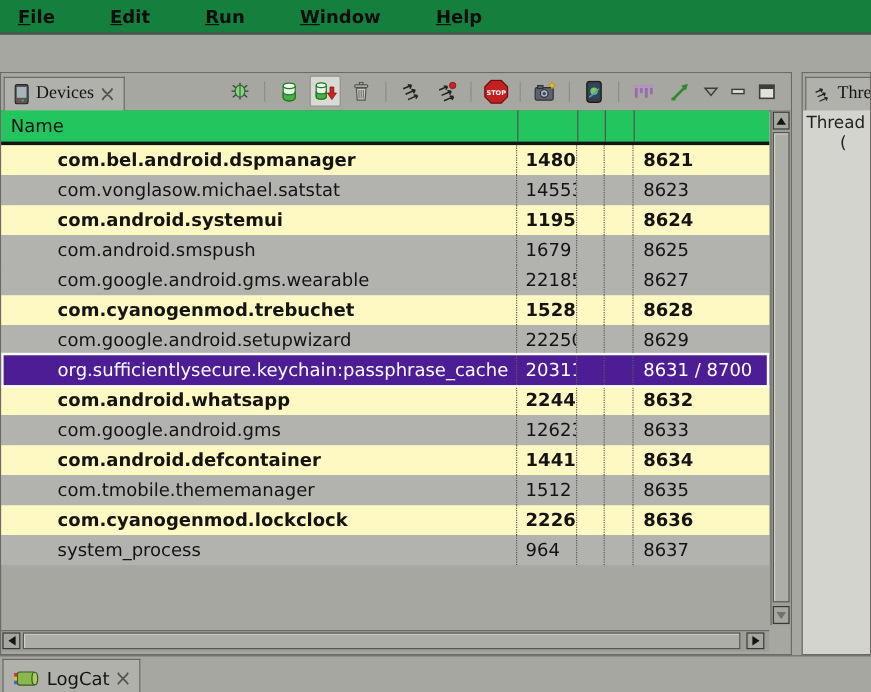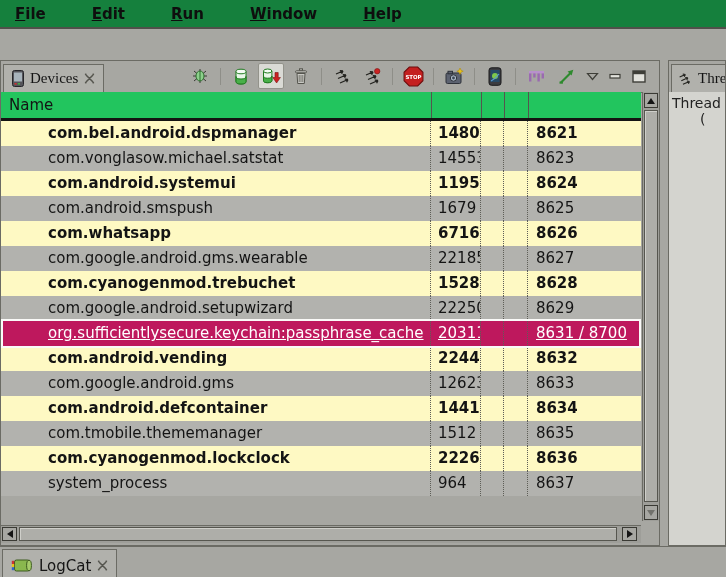--- a/index.html
+++ b/index.html
@@ -27,21 +27,21 @@
   .icon-btn.pressed{background:#dadad5;border:1px solid #93938b;}
   .tsep{width:1px;height:17px;background:#8e8e88;margin:0 3px;}
   
   .table-header{position:absolute;top:31px;left:0;width:640px;height:29px;background:#22c55e;
                 border-bottom:3px solid #141412;box-sizing:border-box;font-size:15px;}
   .table-header .hname{position:absolute;left:8px;top:4px;}
   .hsep{position:absolute;top:0;bottom:0;width:1px;background:#55554e;}
   .rows{position:absolute;top:60px;left:0;width:640px;}
   .row{display:flex;height:25px;line-height:25px;font-size:15px;position:relative;cursor:default;}
   .row.even{background:#fef9c3;font-weight:bold;} .row.odd{background:#b2b2ae;}
-  .row.selected{background:#be185d;color:#ffffff;z-index:2;text-decoration:underline;}
+  .row.selected{background:#4c1d95;color:#ffffff;z-index:2;}
   .row.selected::after{content:"";position:absolute;left:0;right:0;top:-2px;bottom:-2px;
                        border:2px solid #fafaf8;pointer-events:none;}
   .cell{box-sizing:border-box;overflow:hidden;white-space:nowrap;}
   .c-name{width:430px;padding-left:47px;border-right:1px dotted #5e5e57;}
   .c-pid{width:50px;padding-left:7px;border-right:1px dotted #5e5e57;}
   .c-e1{width:23px;border-right:1px dotted #5e5e57;}
   .c-e2{width:24px;border-right:1px dotted #5e5e57;}
   .c-port{width:113px;padding-left:8px;}
   
   .v-scrollbar{position:absolute;top:31px;right:0;width:17px;height:429px;background:#9e9e99;
@@ -255,27 +255,20 @@
           <div class="cell c-e2"></div>
           <div class="cell c-port">8624</div>
         </div>
         <div class="row odd">
           <div class="cell c-name">com.android.smspush</div>
           <div class="cell c-pid">1679</div>
           <div class="cell c-e1"></div>
           <div class="cell c-e2"></div>
           <div class="cell c-port">8625</div>
         </div>
-        <div class="row even">
-          <div class="cell c-name">com.whatsapp</div>
-          <div class="cell c-pid">6716</div>
-          <div class="cell c-e1"></div>
-          <div class="cell c-e2"></div>
-          <div class="cell c-port">8626</div>
-        </div>
         <div class="row odd">
           <div class="cell c-name">com.google.android.gms.wearable</div>
           <div class="cell c-pid">22185</div>
           <div class="cell c-e1"></div>
           <div class="cell c-e2"></div>
           <div class="cell c-port">8627</div>
         </div>
         <div class="row even">
           <div class="cell c-name">com.cyanogenmod.trebuchet</div>
           <div class="cell c-pid">1528</div>
@@ -291,21 +284,21 @@
           <div class="cell c-port">8629</div>
         </div>
         <div class="row odd selected">
           <div class="cell c-name">org.sufficientlysecure.keychain:passphrase_cache</div>
           <div class="cell c-pid">20311</div>
           <div class="cell c-e1"></div>
           <div class="cell c-e2"></div>
           <div class="cell c-port">8631 / 8700</div>
         </div>
         <div class="row even">
-          <div class="cell c-name">com.android.vending</div>
+          <div class="cell c-name">com.android.whatsapp</div>
           <div class="cell c-pid">22440</div>
           <div class="cell c-e1"></div>
           <div class="cell c-e2"></div>
           <div class="cell c-port">8632</div>
         </div>
         <div class="row odd">
           <div class="cell c-name">com.google.android.gms</div>
           <div class="cell c-pid">12623</div>
           <div class="cell c-e1"></div>
           <div class="cell c-e2"></div>

